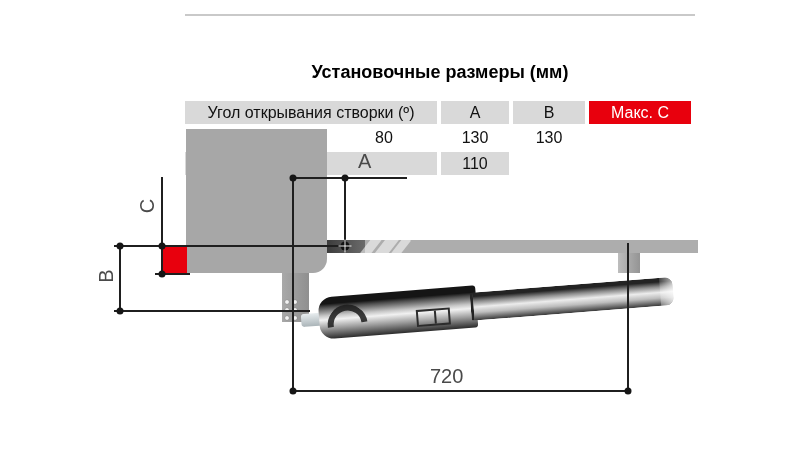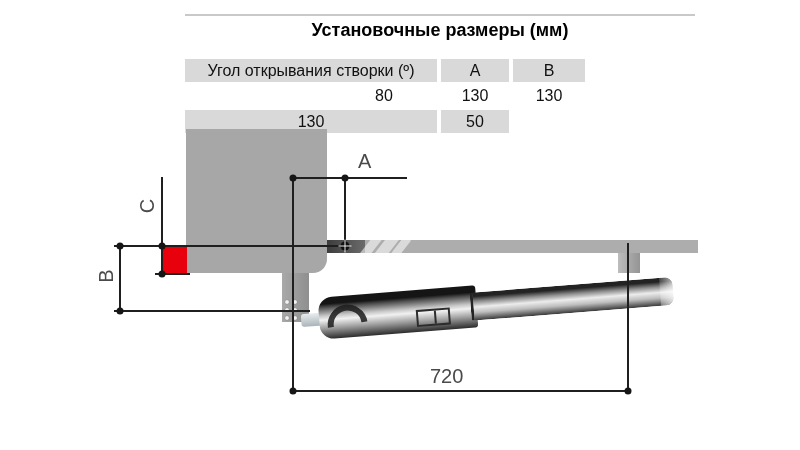--- a/index.html
+++ b/index.html
@@ -3,21 +3,21 @@
 <meta charset="utf-8">
 <style>
   html,body{margin:0;padding:0;background:#ffffff;}
   .screen{
     position:relative;width:800px;height:450px;overflow:hidden;background:#ffffff;
     font-family:"Liberation Sans", sans-serif;color:#111;
   }
   
   .dim-table{position:absolute;left:185px;top:14px;width:510px;}
   .t-topline{height:2px;background:#c9c9c9;}
-  .t-title{height:42px;line-height:29px;text-align:center;font-weight:bold;font-size:18px;color:#000;background:#fff;}
+  .t-title{height:42px;line-height:29px;text-align:center;font-weight:bold;font-size:18px;color:#000;background:#fff;margin-top:42px;}
   .t-row{display:grid;grid-template-columns:252px 68px 72px 102px;column-gap:4px;margin-top:2px;}
   .t-row.head{margin-top:1px;}
   .t-cell{height:23px;line-height:23px;text-align:center;font-size:16px;background:#d9d9d9;box-sizing:border-box;}
   .t-row.body .t-cell{height:24px;line-height:24px;background:#ffffff;}
   .t-row.body.gray .t-cell{height:23px;line-height:23px;background:#d9d9d9;}
   .t-cell.red{background:#e8000d !important;color:#ffffff;}
   .t-row.body .t-cell.c1{padding-left:146px;}
   
   .post{position:absolute;left:186px;top:129px;width:141px;height:144px;background:#a7a7a7;border-radius:0 0 14px 0;z-index:2;}
   .red-square{position:absolute;left:162px;top:246px;width:25px;height:27px;background:#e8000d;z-index:3;}
@@ -58,29 +58,30 @@
 
 <div class="screen">
 
   <div class="dim-table">
     <div class="t-topline"></div>
     <div class="t-title">Установочные размеры (мм)</div>
     <div class="t-row head">
       <div class="t-cell c1">Угол открывания створки (º)</div>
       <div class="t-cell">A</div>
       <div class="t-cell">B</div>
+      <div class="t-cell red">Макс. C</div>
     </div>
     <div class="t-row body">
       <div class="t-cell c1">80</div>
       <div class="t-cell">130</div>
       <div class="t-cell">130</div>
     </div>
     <div class="t-row body gray">
       <div class="t-cell">130</div>
-      <div class="t-cell">50</div>
+      <div class="t-cell">110</div>
     </div>
   </div>
 
   <div class="post"></div>
   <div class="red-square"></div>
   <div class="beam"></div>
   <div class="hinge-seg"></div>
   <div class="wm-stripe ws1"></div>
   <div class="wm-stripe ws2"></div>
   <div class="wm-stripe ws3"></div>

